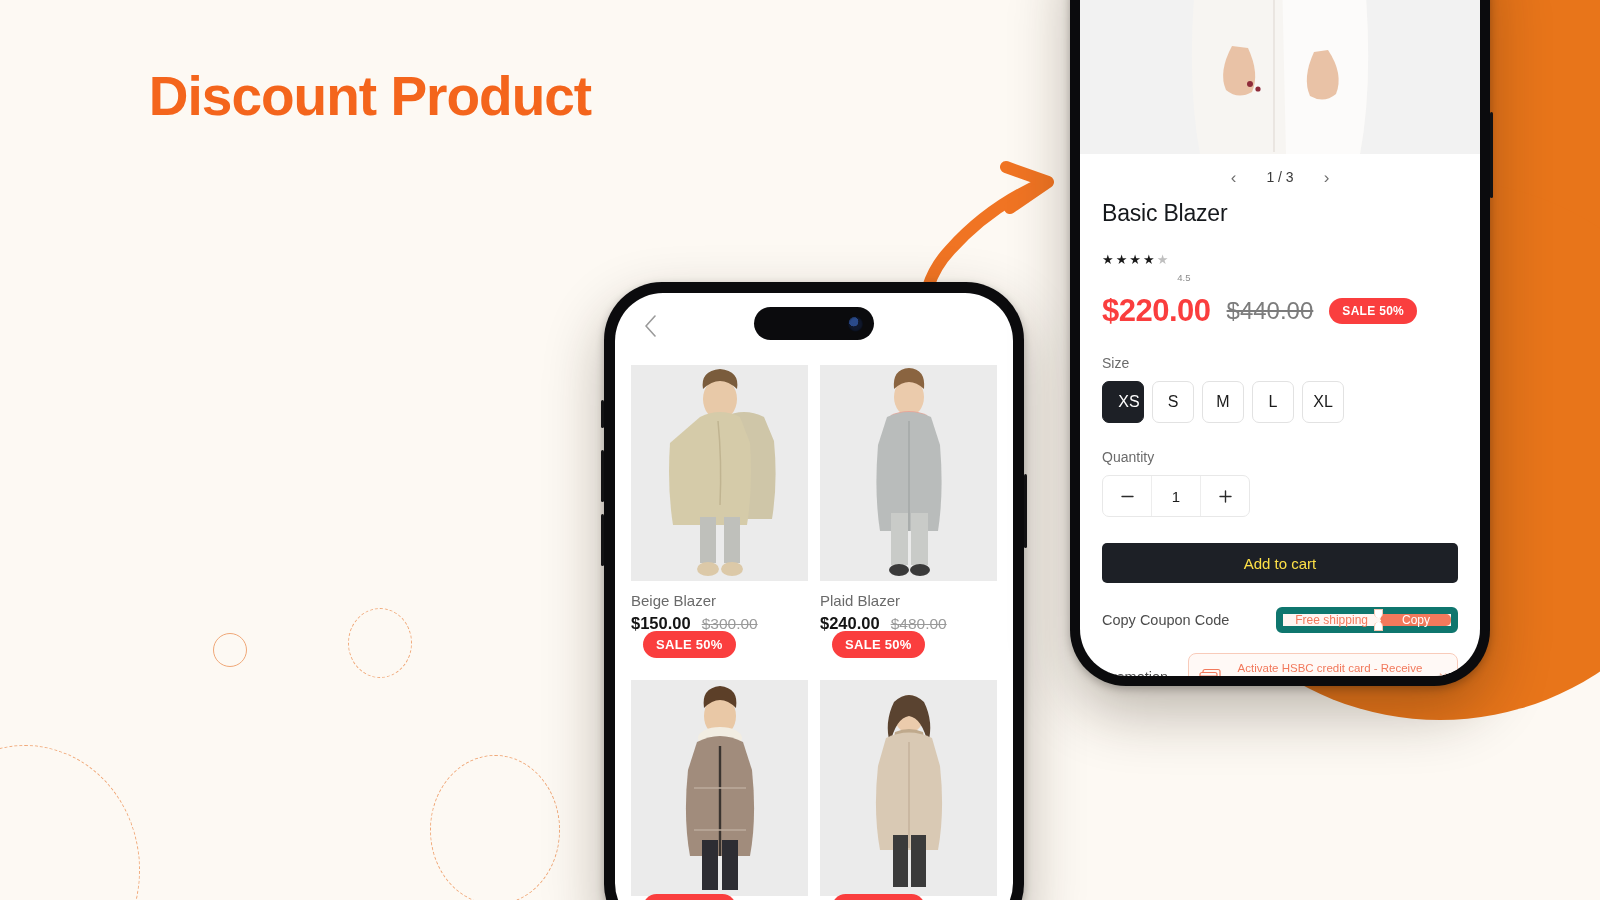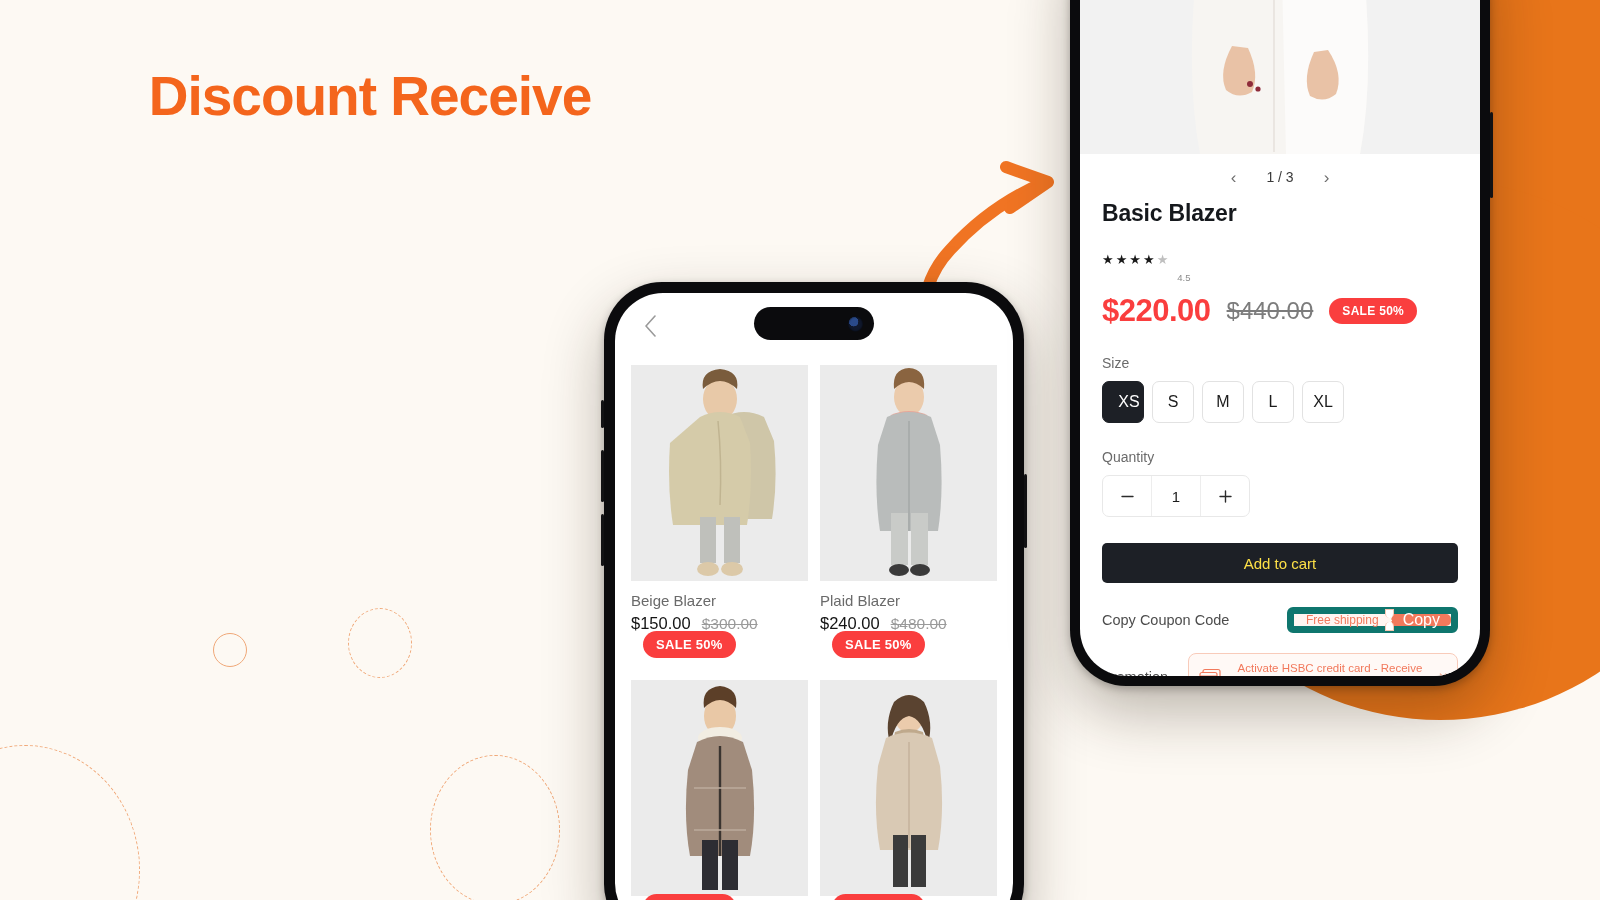--- a/index.html
+++ b/index.html
@@ -92,41 +92,41 @@
     position:relative; overflow:hidden;
   }
   .sale-badge {
     position:absolute; left:12px; bottom:10px;
     background:#FA3E3E; color:#fff;
     font-size:13px; font-weight:bold; letter-spacing:.3px;
     padding:6px 13px; border-radius:20px; white-space:nowrap;
   }
   .pcard-name { margin-top:11px; font-size:15px; color:#6A6A6A; }
   .pcard-prices { margin-top:5px; display:flex; align-items:baseline; gap:11px; }
-  .price-new { font-size:16.5px; font-weight:normal; color:#141414; }
+  .price-new { font-size:16.5px; font-weight:bold; color:#141414; }
   .price-old { font-size:15.5px; color:#9A9A9A; text-decoration:line-through; }
 
   
   .fig { position:absolute; left:50%; transform:translateX(-50%); bottom:0; }
 
   
   #phone-right {
     left:1070px; top:-84px; width:420px; height:770px;
     border-radius:56px; padding:10px;
   }
   #phone-right .phone-inner { border-radius:47px; background:#fff; }
   #detail-scroll { position:absolute; inset:0; padding:0; }
   #hero-img { width:100%; height:228px; background:#F2F2F2; position:relative; overflow:hidden; }
   #pager {
     display:flex; align-items:center; justify-content:center; gap:30px;
     height:46px; font-size:14px; color:#3A3A3A;
   }
   .pager-arrow { color:#6E6E6E; font-size:17px; line-height:1; cursor:pointer; }
   #detail-body { padding:0 22px; }
-  #detail-title { font-size:23px; color:#15181C; font-weight:700; letter-spacing:-.2px; }
+  #detail-title { font-size:23px; color:#15181C; font-weight:400; letter-spacing:-.2px; }
   #rating-row { margin-top:9px; display:flex; align-items:center; gap:2px; }
   .star { font-size:13px; color:#191919; line-height:1; }
   .star.off { color:#BFBFBF; }
   #rating-value { margin-left:7px; font-size:9.5px; color:#8C8C8C;margin-top:36px; }
   #price-row { margin-top:10px; display:flex; align-items:center; gap:16px; }
   #price-sale { font-size:31px; font-weight:bold; color:#FA3E3E; letter-spacing:-.5px; }
   #price-orig { font-size:24px; color:#7C7C7C; text-decoration:line-through; }
   #detail-sale-badge {
     background:#FA3E3E; color:#fff; font-size:12px; font-weight:bold;
     padding:6px 13px; border-radius:20px; letter-spacing:.3px;
@@ -166,22 +166,22 @@
     position:relative; overflow:visible;
   }
   #coupon-text {
     display:flex; align-items:center; padding:0 12px;
     font-size:12px; color:#F2795C; white-space:nowrap;
   }
   #coupon-divider {
     width:0; border-left:1.5px dotted #F4B49B; margin:4px 0;
   }
   #coupon-copy {
-    display:flex; align-items:center; padding:0 11px;
-    background:#F2795C; color:#fff; font-size:16px;
+    display:flex; align-items:center; padding:0 21px;
+    background:#F2795C; color:#fff; font-size:12px;
     border-radius:0 5px 5px 0; cursor:pointer;
   }
   .notch-cut {
     position:absolute; width:9px; height:9px; border-radius:50%;
     background:#fff; border:1px solid #F6C6B2;
   }
   #promo-row { margin-top:20px; display:flex; align-items:center; justify-content:space-between; }
   #promo-banner {
     display:flex; align-items:center; gap:10px;
     border:1px solid #F8CBBA; border-radius:8px; background:#FFF9F6;
@@ -199,21 +199,21 @@
   <div class="orange-blob blob-main"></div>
   <div class="orange-blob blob-main2"></div>
 
   <div class="deco-circle solid" style="left:213px; top:633px; width:34px; height:34px;"></div>
   <div class="deco-circle" style="left:348px; top:608px; width:64px; height:70px;"></div>
   <div class="deco-circle" style="left:-90px; top:745px; width:230px; height:250px;"></div>
   <div class="deco-circle" style="left:430px; top:755px; width:130px; height:150px;"></div>
 </div>
 
 <div id="headline-block">
-  <h1 id="page-title">Discount Receive</h1>
+  <h1 id="page-title">Discount Product</h1>
 </div>
 
 <svg id="arrow" viewBox="0 0 210 260">
   <path d="M100 248 C 60 215, 48 150, 90 105 C 125 66, 160 48, 183 38" fill="none" stroke="#F07423" stroke-width="12" stroke-linecap="round"></path>
   <path d="M146 22 L188 37 L150 63" fill="none" stroke="#F07423" stroke-width="12" stroke-linecap="round" stroke-linejoin="round"></path>
 </svg>
 
 <div class="phone" id="phone-left">
   <div class="side-btn" style="left:-3px; top:118px; width:3px; height:28px;"></div>
   <div class="side-btn" style="left:-3px; top:168px; width:3px; height:52px;"></div>

